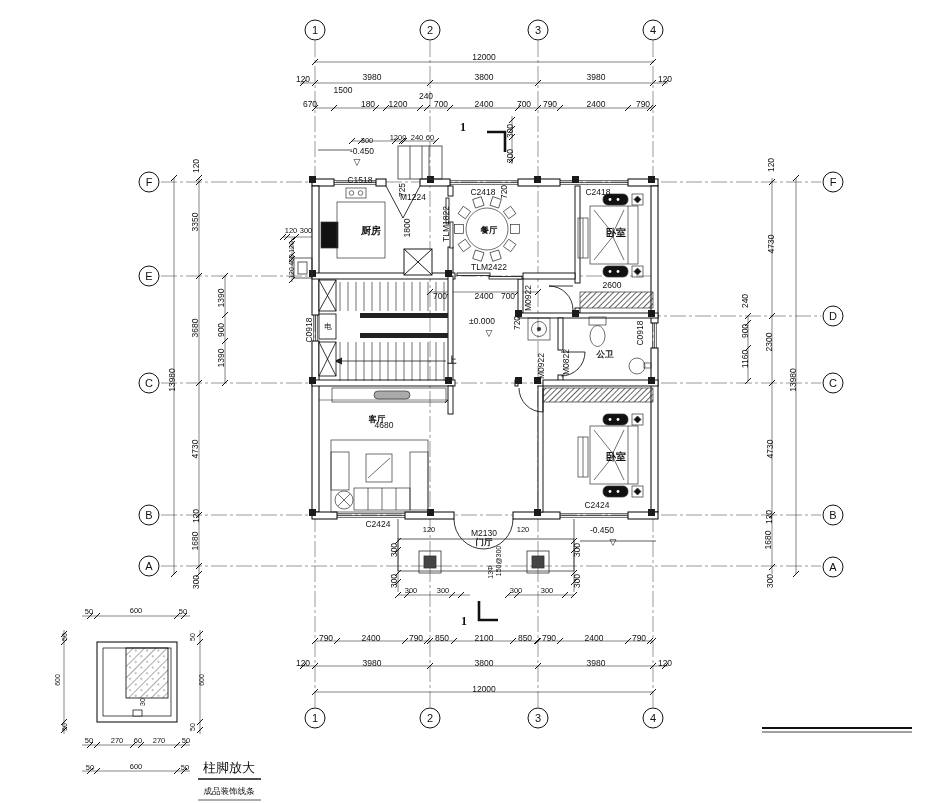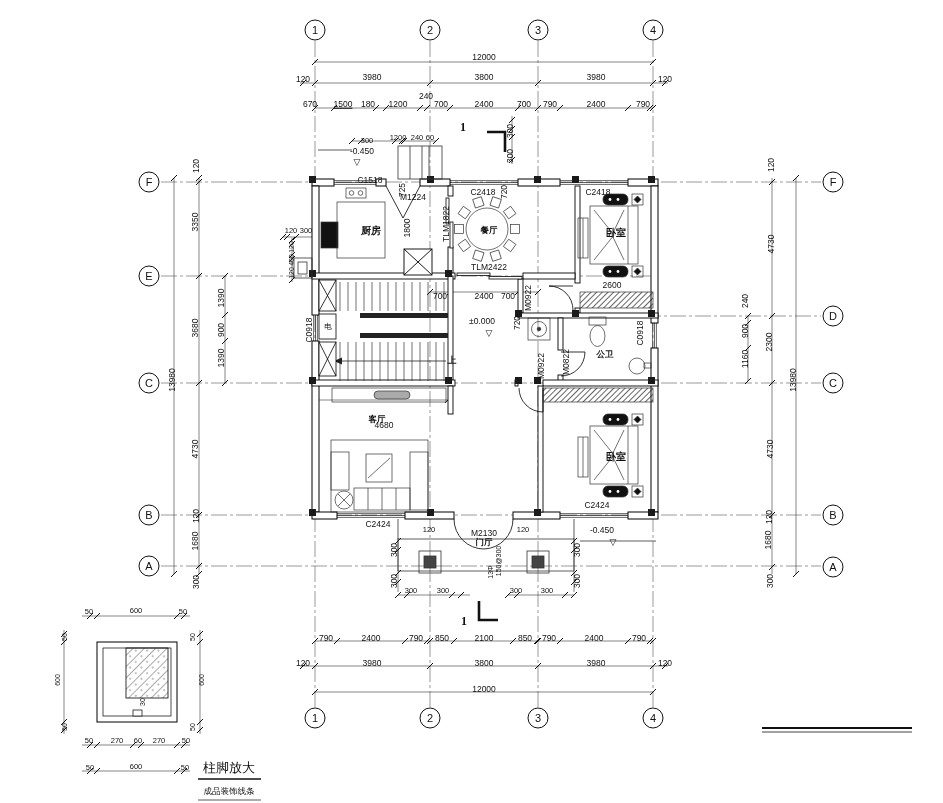--- a/index.html
+++ b/index.html
@@ -524,39 +524,39 @@
       <span class="ann bubble" style="left: 833px; top: 383px;">C</span>
       <span class="ann bubble" style="left: 833px; top: 515px;">B</span>
       <span class="ann bubble" style="left: 833px; top: 567px;">A</span>
       <span class="ann dim" style="left: 484px; top: 57px;">12000</span>
       <span class="ann dim" style="left: 303px; top: 79px;">120</span>
       <span class="ann dim" style="left: 372px; top: 77px;">3980</span>
       <span class="ann dim" style="left: 484px; top: 77px;">3800</span>
       <span class="ann dim" style="left: 596px; top: 77px;">3980</span>
       <span class="ann dim" style="left: 665px; top: 79px;">120</span>
       <span class="ann dim" style="left: 310px; top: 104px;">670</span>
-      <span class="ann dim" style="left: 343px; top: 104px; text-decoration: underline;">1500</span>
+      <span class="ann dim" style="left: 343px; top: 90px;">1500</span>
       <span class="ann dim" style="left: 368px; top: 104px;">180</span>
       <span class="ann dim" style="left: 398px; top: 104px;">1200</span>
       <span class="ann dim" style="left: 426px; top: 96px;">240</span>
       <span class="ann dim" style="left: 441px; top: 104px;">700</span>
       <span class="ann dim" style="left: 484px; top: 104px;">2400</span>
       <span class="ann dim" style="left: 524px; top: 104px;">700</span>
       <span class="ann dim" style="left: 550px; top: 104px;">790</span>
       <span class="ann dim" style="left: 596px; top: 104px;">2400</span>
       <span class="ann dim" style="left: 643px; top: 104px;">790</span>
       <span class="ann tiny" style="left: 367px; top: 141px;">300</span>
       <span class="ann tiny" style="left: 398px; top: 138px;">1200</span>
       <span class="ann tiny" style="left: 417px; top: 138px;">240</span>
       <span class="ann tiny" style="left: 430px; top: 138px;">60</span>
       <span class="ann dimv" style="left: 510px; top: 131px;">300</span>
       <span class="ann dimv" style="left: 510px; top: 156px;">300</span>
       <span class="ann lvl" style="left: 362px; top: 151px;">-0.450</span>
       <span class="ann tri" style="left: 357px; top: 162px;">▽</span>
-      <span class="ann code" style="left: 360px; top: 180px; margin-left: 10px;">C1518</span>
+      <span class="ann code" style="left: 360px; top: 180px;">C1518</span>
       <span class="ann code" style="left: 413px; top: 197px;">M1224</span>
       <span class="ann dimv" style="left: 402px; top: 190px;">725</span>
       <span class="ann dimv" style="left: 407px; top: 228px;">1800</span>
       <span class="ann codev" style="left: 446px; top: 224px;">TLM1822</span>
       <span class="ann dimv" style="left: 504px; top: 192px;">720</span>
       <span class="ann code" style="left: 483px; top: 192px;">C2418</span>
       <span class="ann code" style="left: 598px; top: 192px;">C2418</span>
       <span class="ann room" style="left: 371px; top: 231px;">厨房</span>
       <span class="ann rooms" style="left: 489px; top: 230px; font-family: Liberation Serif, serif;">餐厅</span>
       <span class="ann room" style="left: 616px; top: 233px;">卧室</span>

